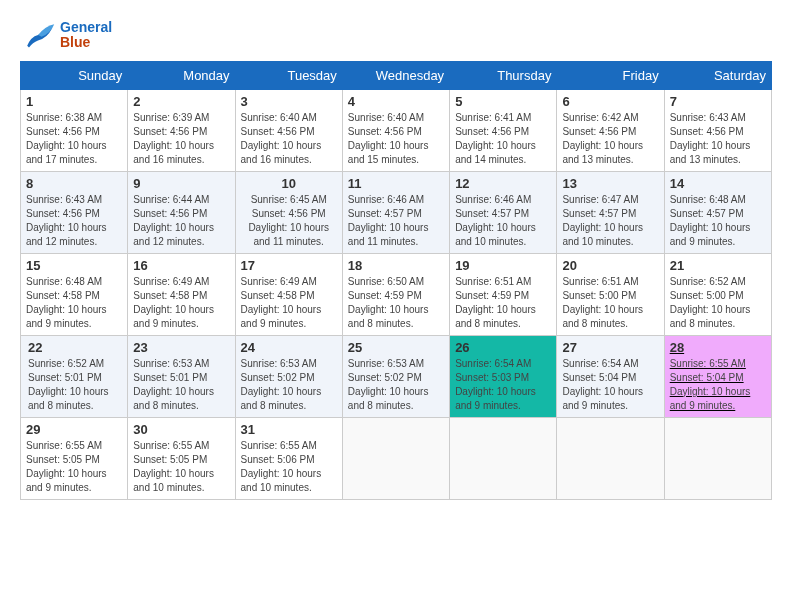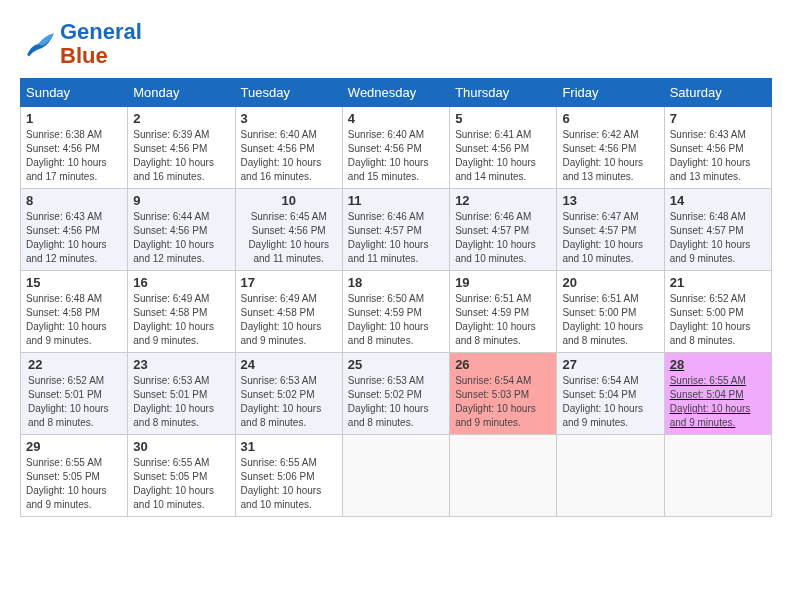--- a/index.html
+++ b/index.html
@@ -15,21 +15,21 @@
       justify-content: space-between;
       align-items: flex-start;
       margin-bottom: 10px;
     }
     .logo {
       display: flex;
       align-items: center;
       gap: 4px;
     }
     .logo-text {
-      font-size: 22px;
+      font-size: 14px;
       font-weight: bold;
       color: #333;
       line-height: 1.1;
     }
     .logo-text span {
       color: #1a6bbf;
     }
     .logo-bird {
       width: 36px;
       height: 30px;
@@ -47,21 +47,21 @@
       color: #555;
     }
     .calendar {
       width: 100%;
       border-collapse: collapse;
       font-size: 11px;
     }
     .calendar th {
       background: #1a6bbf;
       color: #fff;
-      text-align: left;
+      text-align: right;
       padding: 6px 5px;
       font-size: 13px;
       font-weight: normal;
       border: 1px solid #1a6bbf;
     }
     .calendar td {
       border: 1px solid #ccc;
       vertical-align: top;
       padding: 4px 5px;
       width: calc(100% / 7);
@@ -295,21 +295,21 @@
 Daylight: 10 hours
 and 8 minutes.</div>
         </td>
         <td style="background: rgb(240, 244, 250);">
           <div class="day-num">25</div>
           <div class="day-info" style="white-space: pre-line;">Sunrise: 6:53 AM
 Sunset: 5:02 PM
 Daylight: 10 hours
 and 8 minutes.</div>
         </td>
-        <td style="background: #fca5a5;">
+        <td style="background: #14b8a6;">
           <div class="day-num">26</div>
           <div class="day-info" style="white-space: pre-line;">Sunrise: 6:54 AM
 Sunset: 5:03 PM
 Daylight: 10 hours
 and 9 minutes.</div>
         </td>
         <td style="background: rgb(240, 244, 250);">
           <div class="day-num">27</div>
           <div class="day-info" style="white-space: pre-line;">Sunrise: 6:54 AM
 Sunset: 5:04 PM

